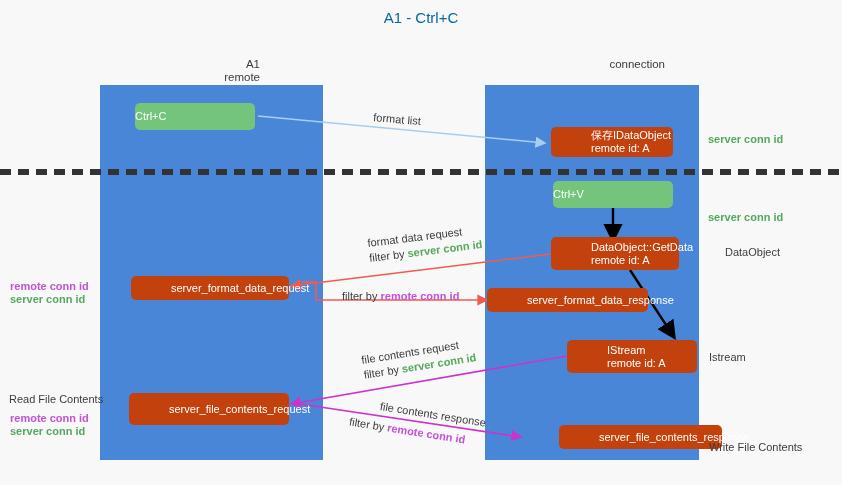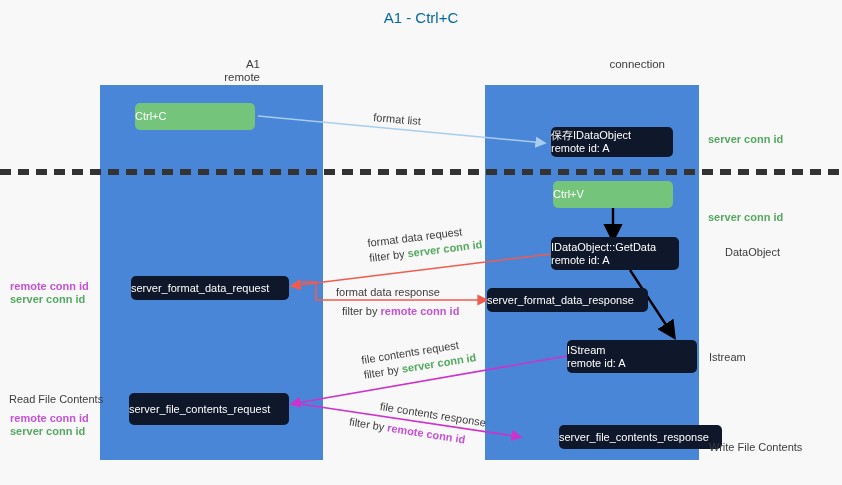--- a/index.html
+++ b/index.html
@@ -51,21 +51,21 @@
     flex-direction: column;
     align-items: flex-start;
     justify-content: center;
     color: #ffffff;
     font-size: 11px;
     line-height: 13px;
     text-align: center;
     border-radius: 5px;
   }
   .node.green { background: #74c47c; }
-  .node.orange { background: #0f172a; }
+  .node.orange { background: #c2410c; padding-left: 40px; }
   .lbl {
     position: absolute;
     font-size: 11px;
     color: #3c3c3c;
     line-height: 14px;
     white-space: nowrap;
   }
   .lbl.green-t { color: #54a85f; font-weight: bold; }
   .lbl.purple-t { color: #c452d4; font-weight: bold; }
   .lbl.rot { transform-origin: left top; }
@@ -133,21 +133,21 @@
   <div class="node orange" style="left:551px; top:127px; width:122px; height:30px;">
     <span>保存IDataObject</span>
     <span>remote id: A</span>
   </div>
 
   <div class="node green" style="left:553px; top:181px; width:120px; height:27px;">
     <span>Ctrl+V</span>
   </div>
 
   <div class="node orange" style="left:551px; top:237px; width:128px; height:33px;">
-    <span>IDataObject::GetData</span>
+    <span>DataObject::GetData</span>
     <span>remote id: A</span>
   </div>
 
   <div class="node orange" style="left:567px; top:340px; width:130px; height:33px;">
     <span>IStream</span>
     <span>remote id: A</span>
   </div>
 
   <div class="node orange" style="left:487px; top:288px; width:161px; height:24px;">
     <span>server_format_data_response</span>
@@ -179,21 +179,20 @@
   <div class="lbl green-t" style="left:10px; top:424px;">server conn id</div>
 
   <div class="lbl rot" style="left:374px; top:110px; transform: rotate(5deg);">format list</div>
 
   <div class="grp rot" style="left:368px; top:229px; transform: rotate(-7deg);">
     <div>format data request</div>
     <div><span>filter by </span><span class="g">server conn id</span></div>
   </div>
 
   <div class="grp" style="left:336px; top:285px;">
-    <div>format data response</div>
     <div style="margin-top:4px; margin-left:6px;"><span>filter by </span><span class="p">remote conn id</span></div>
   </div>
 
   <div class="grp rot" style="left:362px; top:344px; transform: rotate(-9deg);">
     <div>file contents request</div>
     <div><span>filter by </span><span class="g">server conn id</span></div>
   </div>
 
   <div class="grp rot" style="left:350px; top:405px; transform: rotate(9deg);">
     <div style="margin-left:28px;">file contents response</div>

